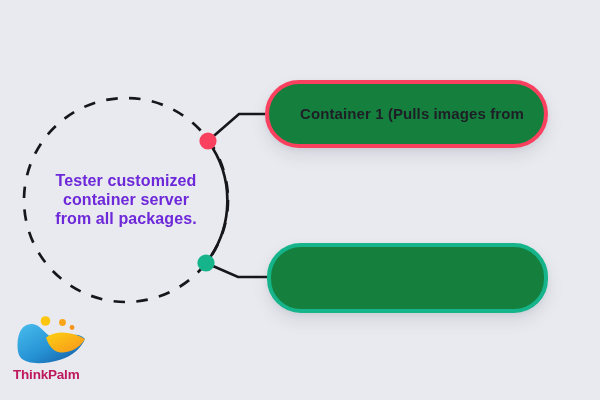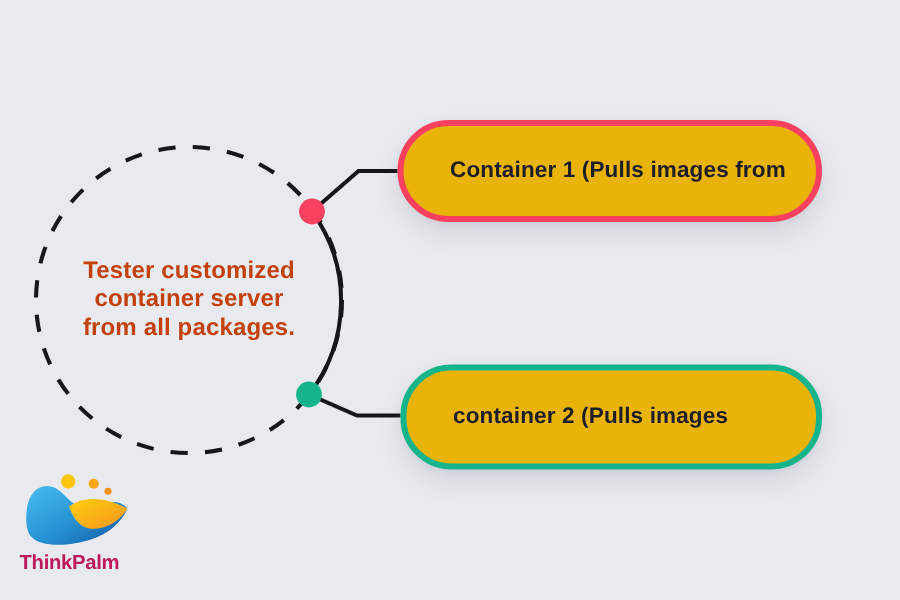--- a/index.html
+++ b/index.html
@@ -26,27 +26,27 @@
   }
   .hub-label {
     position: absolute;
     left: 36px;
     top: 171px;
     width: 180px;
     text-align: center;
     font-size: 16px;
     line-height: 19px;
     font-weight: 700;
-    color: #c2410c;
+    color: #6d28d9;
     letter-spacing: 0.1px;
   }
   .node {
     position: absolute;
     box-sizing: border-box;
-    background: #eab308;
+    background: #15803d;
     border: 4.5px solid #999;
     border-radius: 34px;
     display: flex;
     flex-direction: column;
     justify-content: center;
     padding-left: 31px;
     font-size: 15px;
     line-height: 18.5px;
     font-weight: 700;
     color: #1e1e26;
@@ -103,21 +103,20 @@
     <div>Tester customized</div>
     <div>container server</div>
     <div>from all packages.</div>
   </div>
 
   <div class="node node-top" style="border-color: rgb(249, 65, 95);">
     <div class="node-line">Container 1 (Pulls images from</div>
   </div>
 
   <div class="node node-bottom" style="border-color: rgb(21, 180, 139);">
-    <div class="node-line">container 2 (Pulls images</div>
   </div>
 
   <div class="logo">
     <svg class="logo-mark" width="80" height="56" viewBox="0 0 80 56">
       <defs>
         <linearGradient id="blueGrad" x1="0" y1="0" x2="1" y2="1">
           <stop offset="0" stop-color="#49bdee"></stop>
           <stop offset="0.55" stop-color="#2490d2"></stop>
           <stop offset="1" stop-color="#15549c"></stop>
         </linearGradient>

